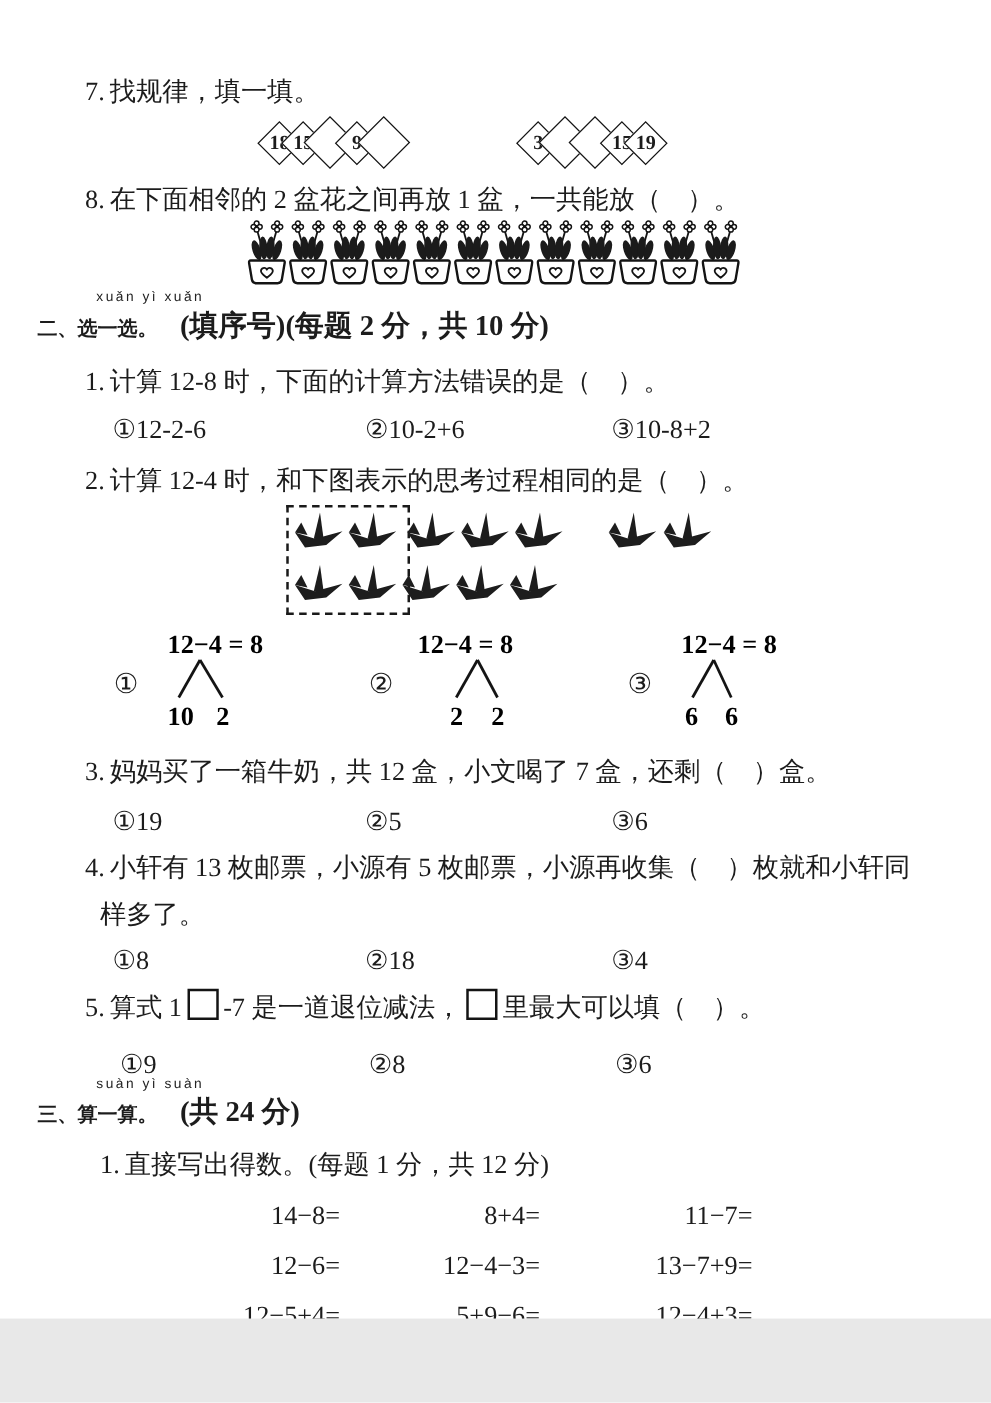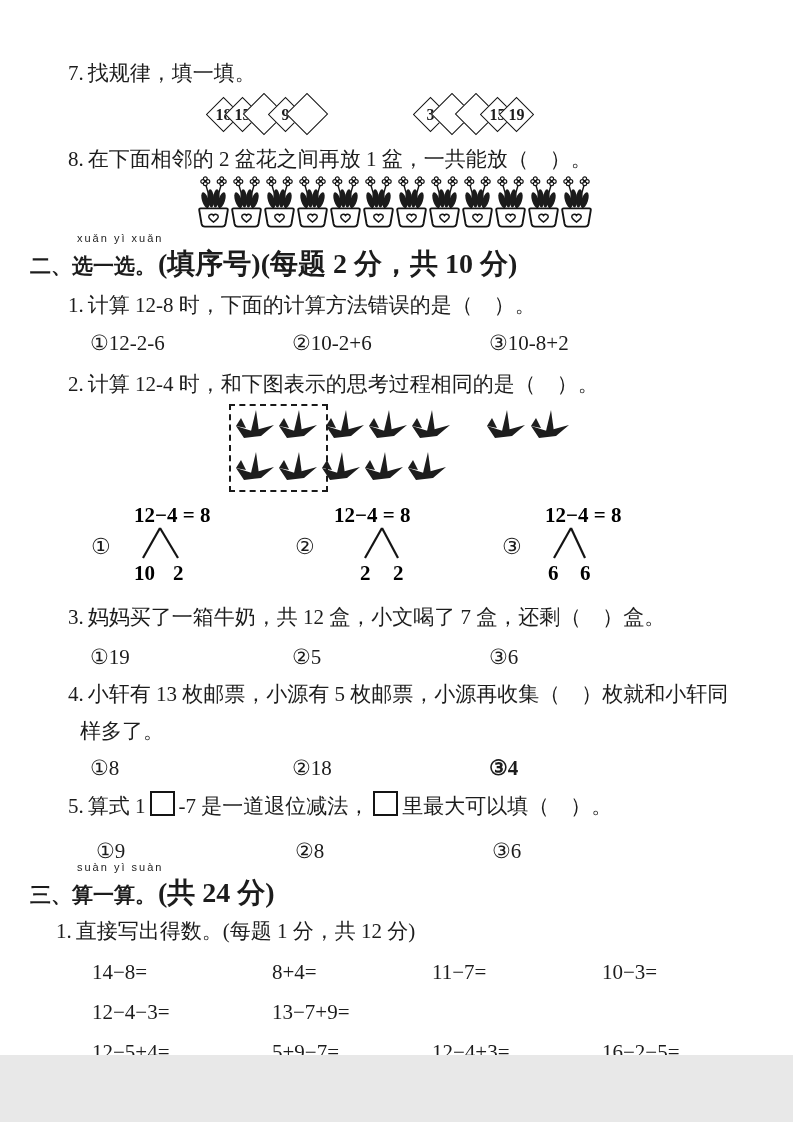--- a/index.html
+++ b/index.html
@@ -5,22 +5,22 @@
   html,body{margin:0;padding:0;background:#e8e8e8;}
   #page{
     position:relative;width:793px;height:1055px;margin:0 auto;
     background:#ffffff;color:#1c1c1c;
     font-family:"Liberation Serif","DejaVu Serif",serif;
     overflow:hidden;
   }
   .abs{position:absolute;white-space:pre;}
   .qline{font-size:21px;line-height:1.25;}
   .qnum{margin-right:4px;}
-  .sec-title{font-size:21px;font-weight:bold;}
-  .sec-meta{font-size:28px;font-weight:bold;margin-left:2px;}
+  .sec-title{font-size:16px;font-weight:bold;}
+  .sec-meta{font-size:23px;font-weight:bold;margin-left:18px;}
   .pinyin{font-family:"Liberation Sans","DejaVu Sans",sans-serif;font-size:11px;letter-spacing:2px;color:#222;}
   .opt-row{display:flex;font-size:21px;}
   .opt{white-space:pre;}
   
   .dgroup{display:flex;align-items:center;}
   .dmd{border:1.7px solid #141414;background:#fff;transform:rotate(45deg);
        display:flex;align-items:center;justify-content:center;margin:0 -3px;}
   .dmd.filled{width:23px;height:23px;}
   .dmd.empty{width:28px;height:28px;}
   .dmd span{transform:rotate(-45deg);font-size:16px;font-weight:bold;}
@@ -28,21 +28,21 @@
   .pots{display:flex;gap:2px;}
   .pot{width:31px;height:58px;}
   
   .crane{position:absolute;width:40px;height:36px;}
   .crane-box{position:absolute;border:2.2px dashed #1a1a1a;background:transparent;}
   
   .tree-label{font-size:22px;}
   .blank-box{display:inline-block;width:21px;height:21px;border:2px solid #141414;vertical-align:-3px;margin:0 4px;}
   
   .eq-row{display:grid;grid-template-columns:180px 160px 170px auto;padding-left:92px;font-size:21px;}
-  .eq-cell{white-space:pre;}
+  .eq-cell{white-space:pre;text-align:right;}
   
   .footer{left:0;width:100%;text-align:center;
     font-family:"Liberation Sans","DejaVu Sans",sans-serif;
     font-size:16.5px;color:#979797;letter-spacing:.3px;}
   .pagenum{font-style:italic;font-size:19px;color:#3a3a3a;}
   svg text{font-family:"Liberation Serif","DejaVu Serif",serif;}
 </style>
 </head>
 <body>
 
@@ -219,45 +219,46 @@
 
   <div class="abs qline" style="left:68px;top:604px;"><span class="qnum">3.</span><span>妈妈买了一箱牛奶，共 12 盒，小文喝了 7 盒，还剩（    ）盒。</span></div>
   <span class="opt abs qline" style="left:90px;top:644px;">①19</span>
   <span class="opt abs qline" style="left:292px;top:644px;">②5</span>
   <span class="opt abs qline" style="left:489px;top:644px;">③6</span>
 
   <div class="abs qline" style="left:68px;top:681px;"><span class="qnum">4.</span><span>小轩有 13 枚邮票，小源有 5 枚邮票，小源再收集（    ）枚就和小轩同</span></div>
   <div class="abs qline" style="left:80px;top:718px;">样多了。</div>
   <span class="opt abs qline" style="left:90px;top:755px;">①8</span>
   <span class="opt abs qline" style="left:292px;top:755px;">②18</span>
-  <span class="opt abs qline" style="left:489px;top:755px;font-weight:bold;">③4</span>
+  <span class="opt abs qline" style="left:489px;top:755px;">③4</span>
 
   <div class="abs qline" style="left:68px;top:791px;"><span class="qnum">5.</span><span>算式 1</span><span class="blank-box"></span><span>-7 是一道退位减法，</span><span class="blank-box"></span><span>里最大可以填（    ）。</span></div>
   <span class="opt abs qline" style="left:96px;top:838px;">①9</span>
   <span class="opt abs qline" style="left:295px;top:838px;">②8</span>
   <span class="opt abs qline" style="left:492px;top:838px;">③6</span>
 
   <div class="abs pinyin" style="left:77px;top:861px;">suàn yì suàn</div>
   <div class="abs" style="left:30px;top:874px;"><span class="sec-title">三、算一算。</span><span class="sec-meta">(共 24 分)</span></div>
 
-  <div class="abs qline" style="left:56px;top:918px;"><span class="qnum">1.</span><span>直接写出得数。(每题 1 分，共 12 分)</span></div>
+  <div class="abs qline" style="left:80px;top:918px;"><span class="qnum">1.</span><span>直接写出得数。(每题 1 分，共 12 分)</span></div>
 
   <div class="abs eq-row" style="left:0;top:960px;width:793px;">
     <span class="eq-cell">14−8=</span>
     <span class="eq-cell">8+4=</span>
     <span class="eq-cell">11−7=</span>
     <span class="eq-cell">10−3=</span>
   </div>
   <div class="abs eq-row" style="left:0;top:1000px;width:793px;">
+    <span class="eq-cell">12−6=</span>
     <span class="eq-cell">12−4−3=</span>
     <span class="eq-cell">13−7+9=</span>
   </div>
   <div class="abs eq-row" style="left:0;top:1040px;width:793px;">
     <span class="eq-cell">12−5+4=</span>
-    <span class="eq-cell">5+9−7=</span>
+    <span class="eq-cell">5+9−6=</span>
     <span class="eq-cell">12−4+3=</span>
     <span class="eq-cell">16−2−5=</span>
   </div>
 
   <div class="abs footer" style="top:1072px;">简单街-jiandanjie.com-学科网简单学习一条街 https://jiandanjie.com</div>
   <span class="abs pagenum" style="left:388px;top:1066px;">2</span>
 
 </div>
 
 </body></html>

